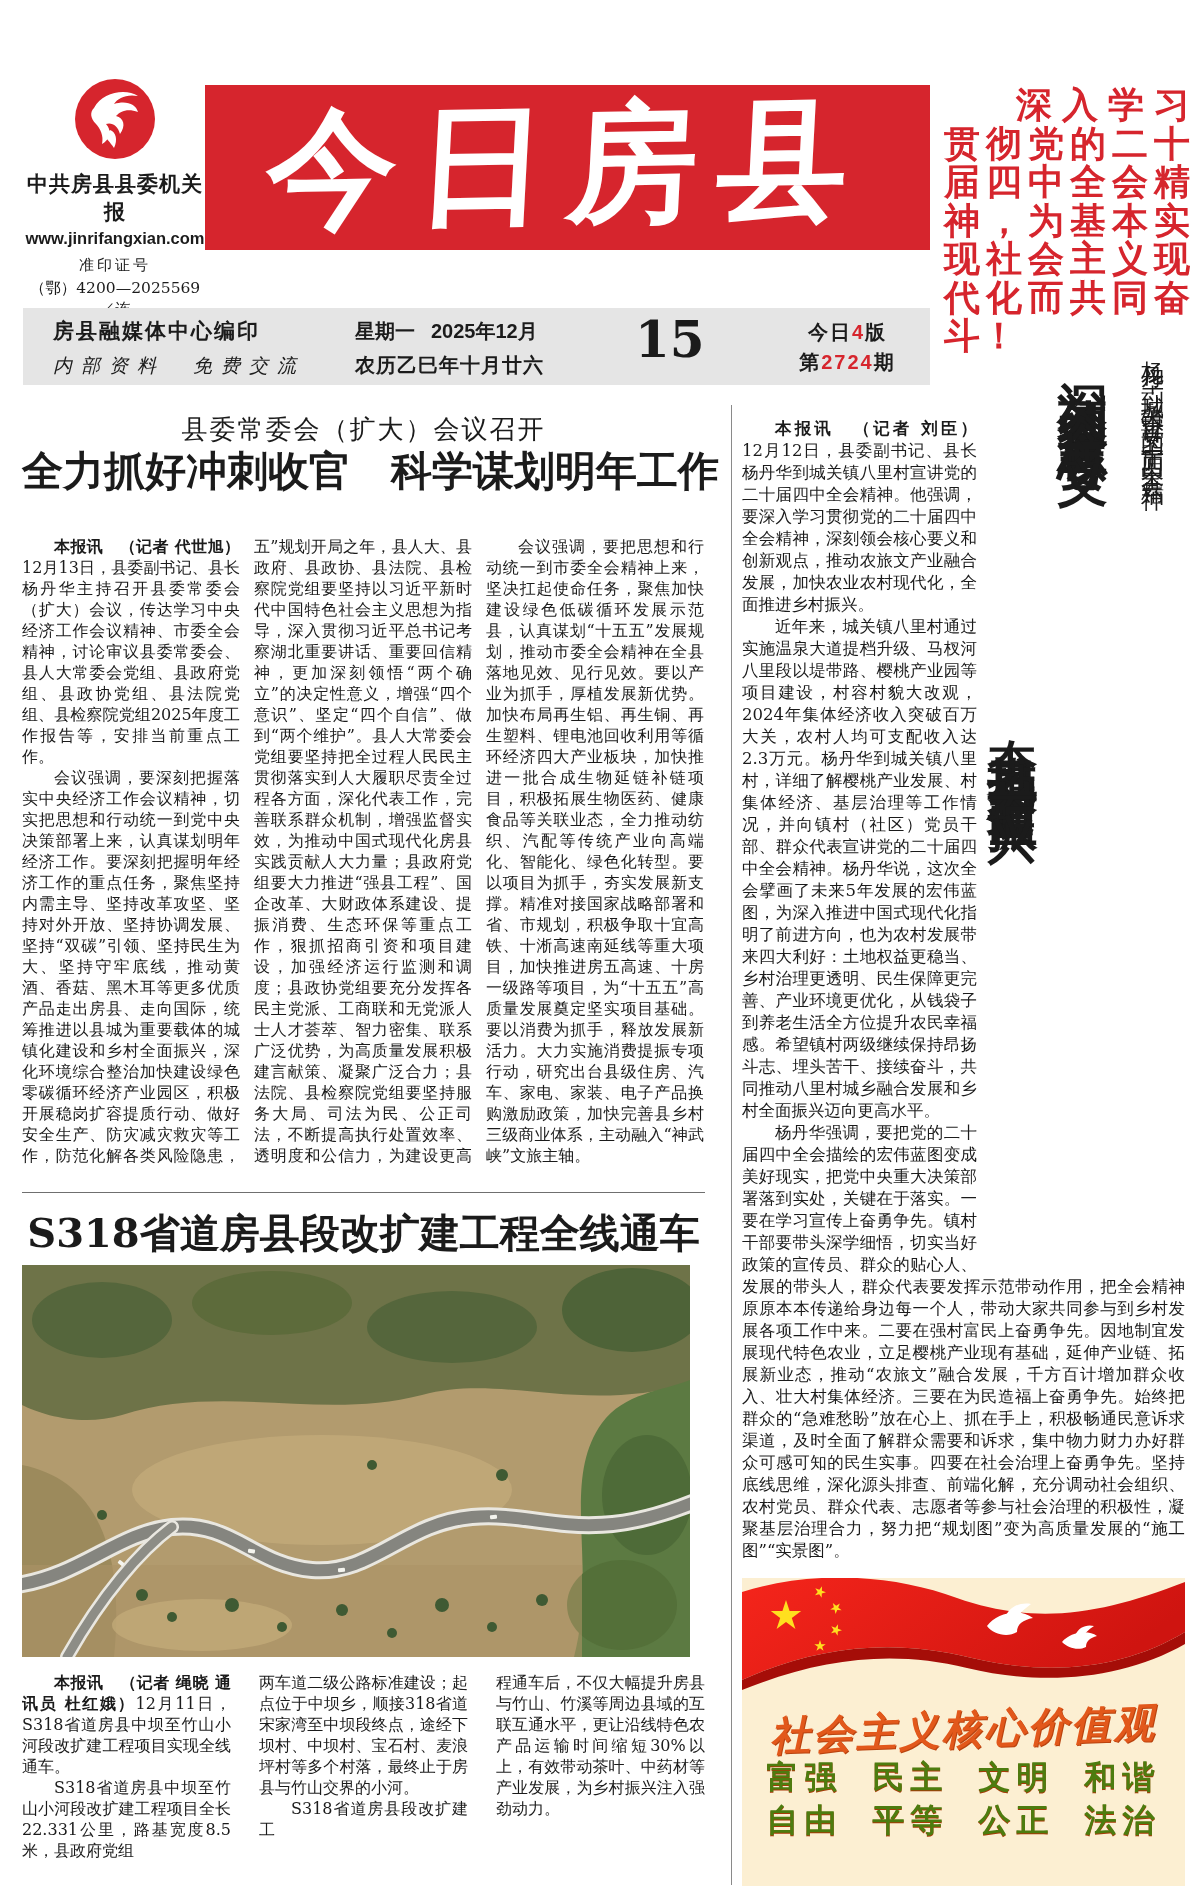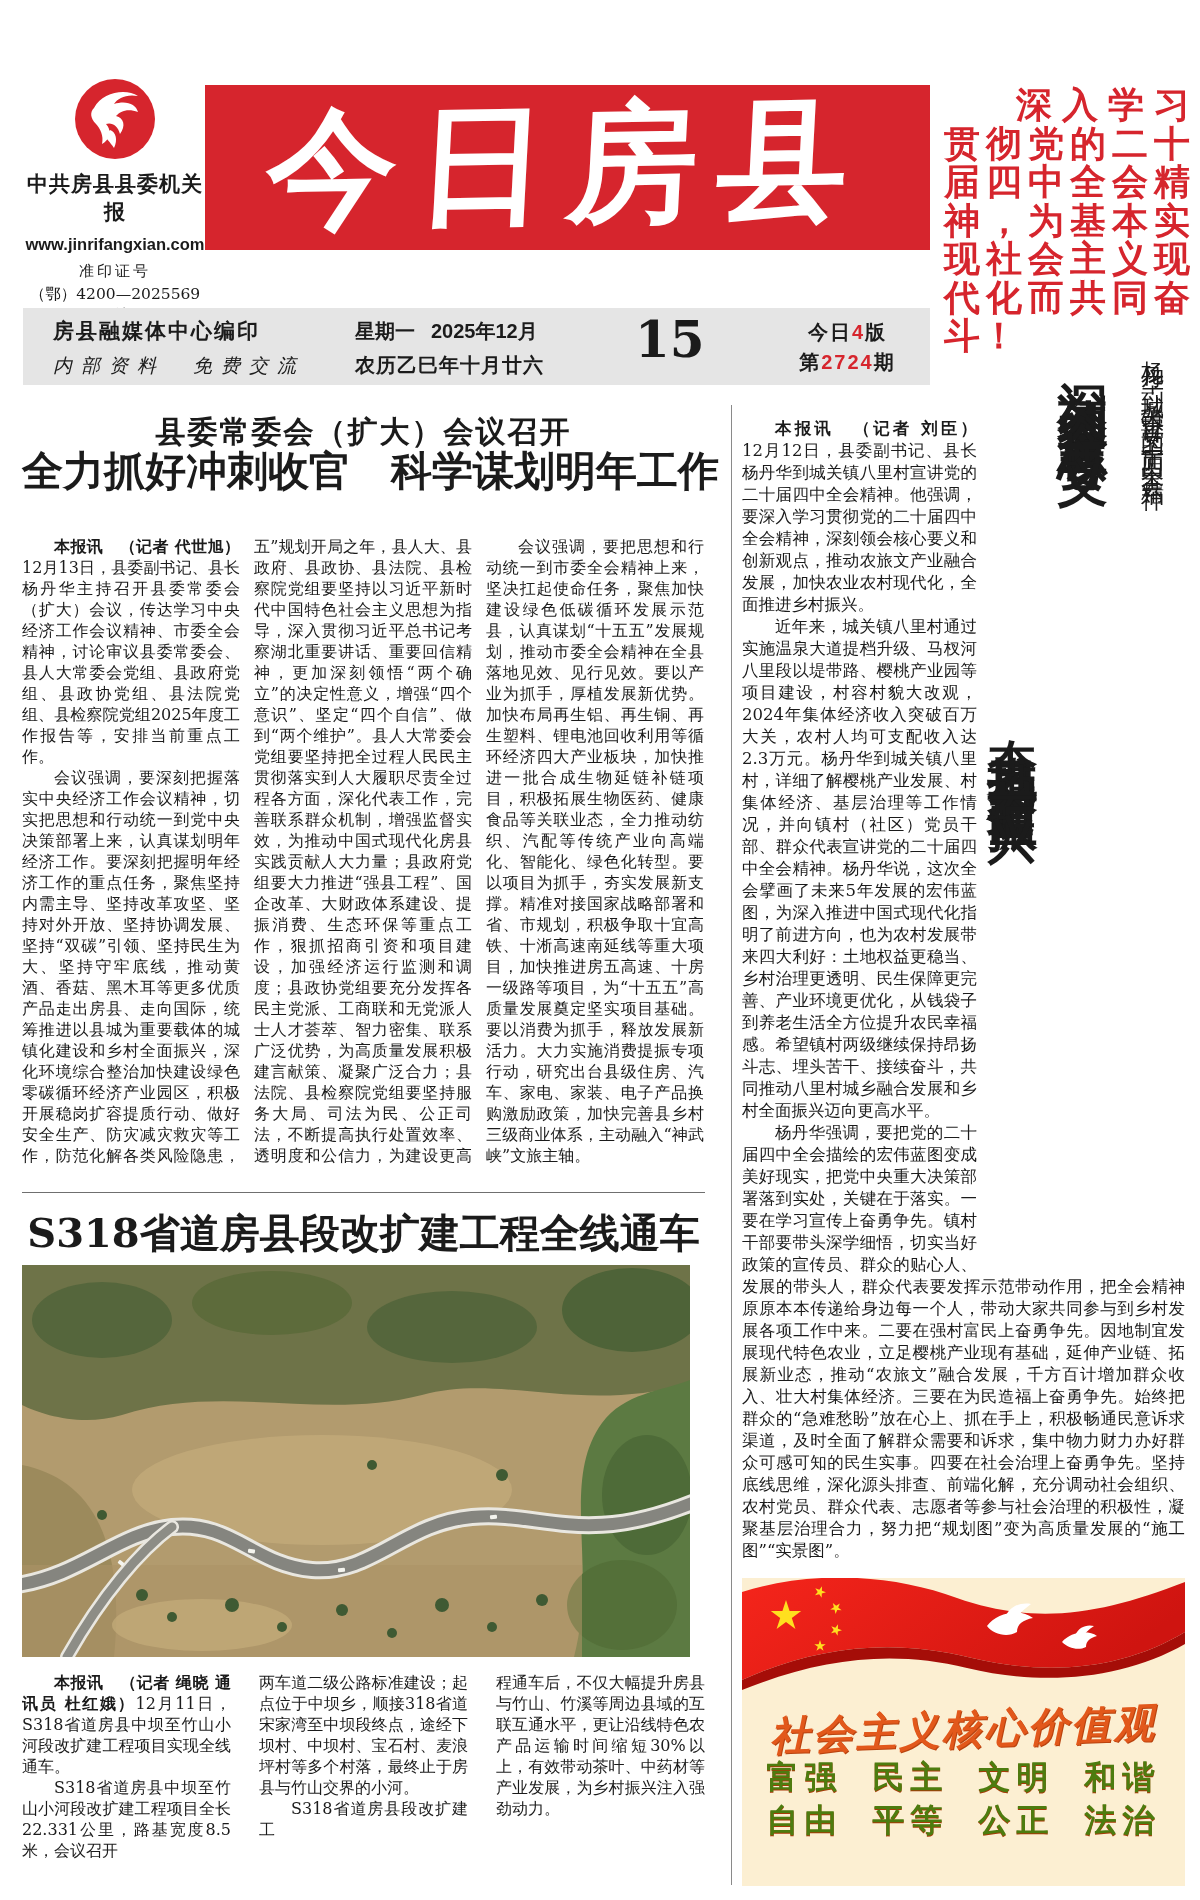--- a/index.html
+++ b/index.html
@@ -6,21 +6,21 @@
   body{
     width:1200px;height:1900px;position:relative;background:#ffffff;
     font-family:"DejaVu Serif",serif;color:#1b1b1b;overflow:hidden;
   }
   .abs{position:absolute;}
 
   
   .logo-area{left:25px;top:78px;width:180px;text-align:center;}
   .logo-svg{display:block;margin:0 auto;}
   .agency{font-family:"Liberation Sans",sans-serif;font-weight:bold;font-size:21px;margin-top:10px;letter-spacing:1px;}
-  .website{font-family:"Liberation Sans",sans-serif;font-weight:bold;font-size:16.5px;margin-top:9px;}
+  .website{font-family:"Liberation Sans",sans-serif;font-weight:bold;font-size:16.5px;margin-top:3px;}
   .license-label{font-size:15px;margin-top:8px;letter-spacing:3px;}
   .license-num{font-size:15.5px;margin-top:3px;}
 
   .masthead-box{left:205px;top:85px;width:725px;height:165px;background:#d6252d;overflow:hidden;}
   .masthead-title{
     width:100%;text-align:center;color:#ffffff;font-weight:bold;
     font-size:130px;line-height:158px;letter-spacing:20px;
     font-family:"DejaVu Serif",serif;transform:skewX(-4deg) rotate(-1deg);
   }
   .slogan{
@@ -34,21 +34,21 @@
   .publisher{left:30px;top:9px;font-family:"Liberation Sans",sans-serif;font-weight:bold;font-size:21px;letter-spacing:2px;}
   .note{left:30px;top:45px;font-size:19px;letter-spacing:9px;font-style:italic;}
   .weekrow{left:332px;top:10px;font-family:"Liberation Sans",sans-serif;font-weight:bold;font-size:20px;}
   .weekrow .gap{display:inline-block;width:16px;}
   .lunar{left:332px;top:44px;font-family:"Liberation Sans",sans-serif;font-weight:bold;font-size:20px;letter-spacing:1px;}
   .daynum{left:612px;top:2px;font-size:50px;font-weight:bold;font-family:"DejaVu Serif",serif;}
   .pageinfo{left:742px;top:9px;width:165px;text-align:center;font-family:"Liberation Sans",sans-serif;font-weight:bold;font-size:20px;line-height:30px;letter-spacing:2px;}
   .rednum{color:#d6252d;}
 
   
-  .lead-kicker{left:22px;top:412px;width:683px;text-align:center;font-size:30px;letter-spacing:2px;font-family:"Liberation Sans",sans-serif;font-weight:bold;}
+  .lead-kicker{left:22px;top:412px;width:683px;text-align:center;font-size:26px;letter-spacing:2px;font-family:"Liberation Sans",sans-serif;}
   .lead-headline{left:22px;top:444px;width:683px;text-align:center;font-size:41px;font-weight:900;white-space:nowrap;font-family:"DejaVu Serif",serif;}
   .lead-cols{left:22px;top:536px;width:683px;height:632px;display:flex;gap:14px;overflow:hidden;}
   .col{width:218px;font-size:16px;line-height:21px;text-align:justify;}
   .col p{margin:0;text-indent:2em;}
   .col p.noindent{text-indent:0;}
   .col p.turn{text-indent:0;text-align:right;font-weight:bold;}
   .lede{font-weight:bold;}
 
   .h-divider{left:22px;top:1192px;width:683px;height:1px;background:#6f6f6f;}
 
@@ -175,21 +175,21 @@
     <rect x="226" y="284" width="7" height="4" rx="1" transform="rotate(8 229 286)"></rect>
     <rect x="316" y="303" width="7" height="4" rx="1" transform="rotate(-4 319 305)"></rect>
     <rect x="468" y="250" width="7" height="4" rx="1" transform="rotate(-6 471 252)"></rect>
     <rect x="96" y="296" width="6" height="4" rx="1" transform="rotate(38 99 298)"></rect>
   </g>
 </svg>
 
 <div class="abs road-cols">
   <div class="col">
     <p><span class="lede">本报讯</span>　<span class="lede">（记者 绳晓 通讯员 杜红娥）</span><span>12月11日，S318省道房县中坝至竹山小河段改扩建工程项目实现全线通车。</span></p>
-    <p>S318省道房县中坝至竹山小河段改扩建工程项目全长22.331公里，路基宽度8.5米，会议召开</p>
+    <p>S318省道房县中坝至竹山小河段改扩建工程项目全长22.331公里，路基宽度8.5米，县政府党组</p>
   </div>
   <div class="col">
     <p class="noindent">两车道二级公路标准建设；起点位于中坝乡，顺接318省道宋家湾至中坝段终点，途经下坝村、中坝村、宝石村、麦浪坪村等多个村落，最终止于房县与竹山交界的小河。</p>
     <p>S318省道房县段改扩建工</p>
   </div>
   <div class="col">
     <p class="noindent">程通车后，不仅大幅提升房县与竹山、竹溪等周边县域的互联互通水平，更让沿线特色农产品运输时间缩短30%以上，有效带动茶叶、中药材等产业发展，为乡村振兴注入强劲动力。</p>
   </div>
 </div>
 

